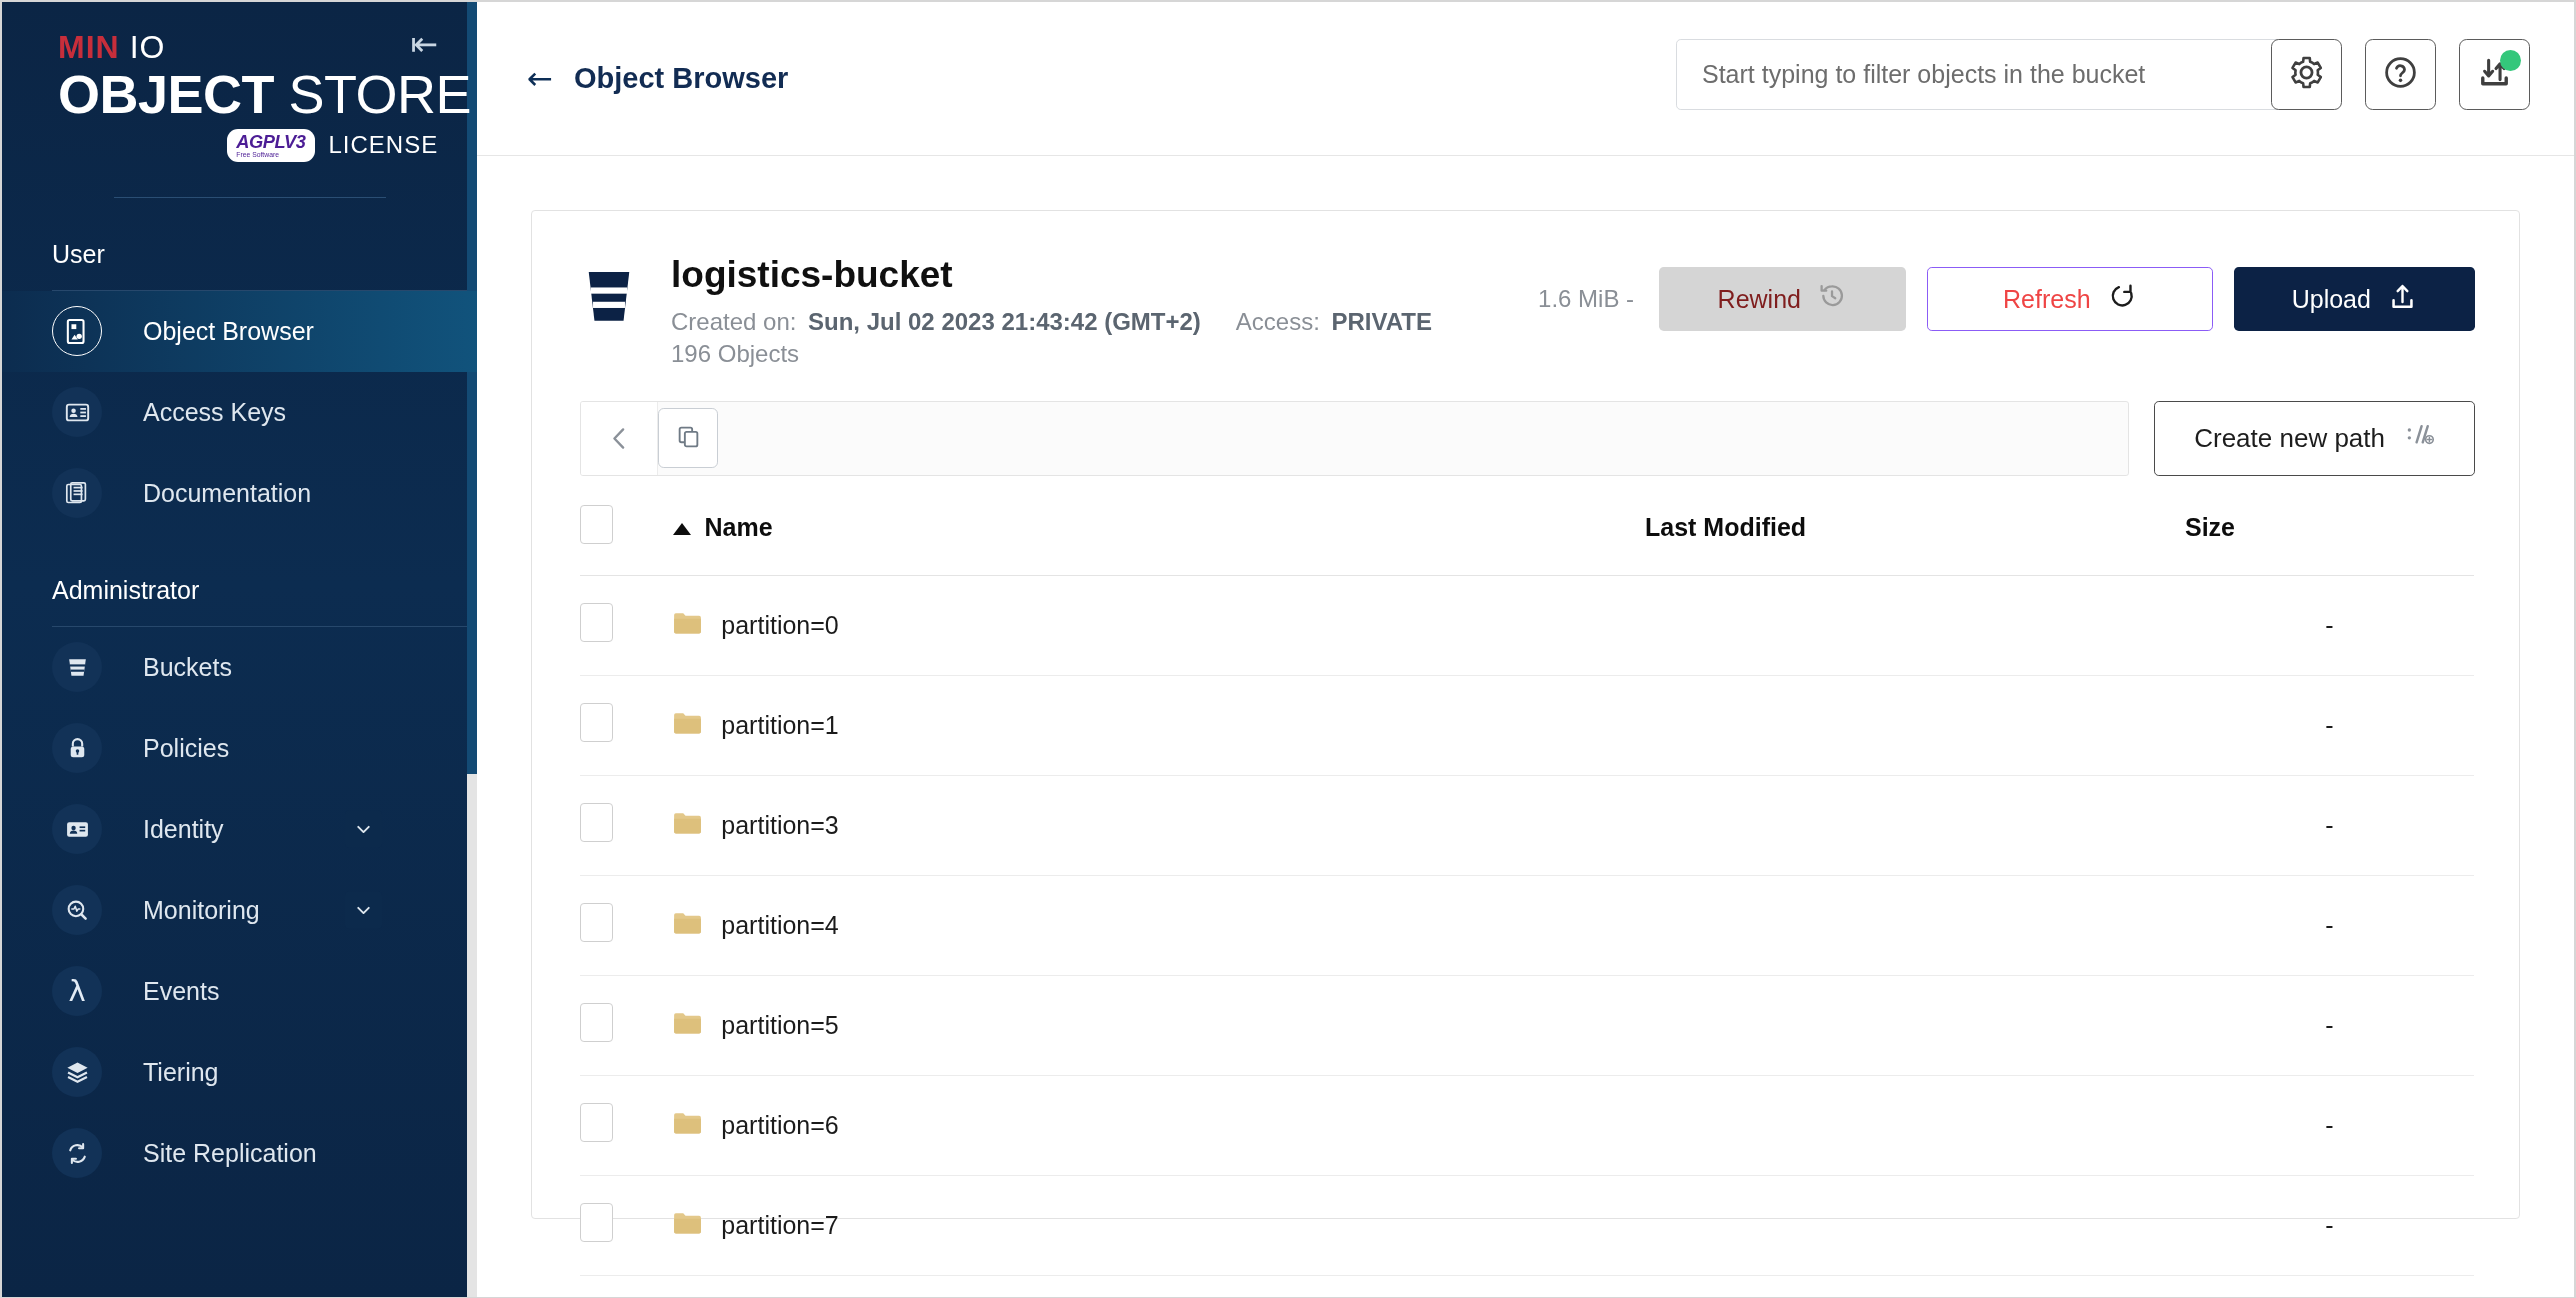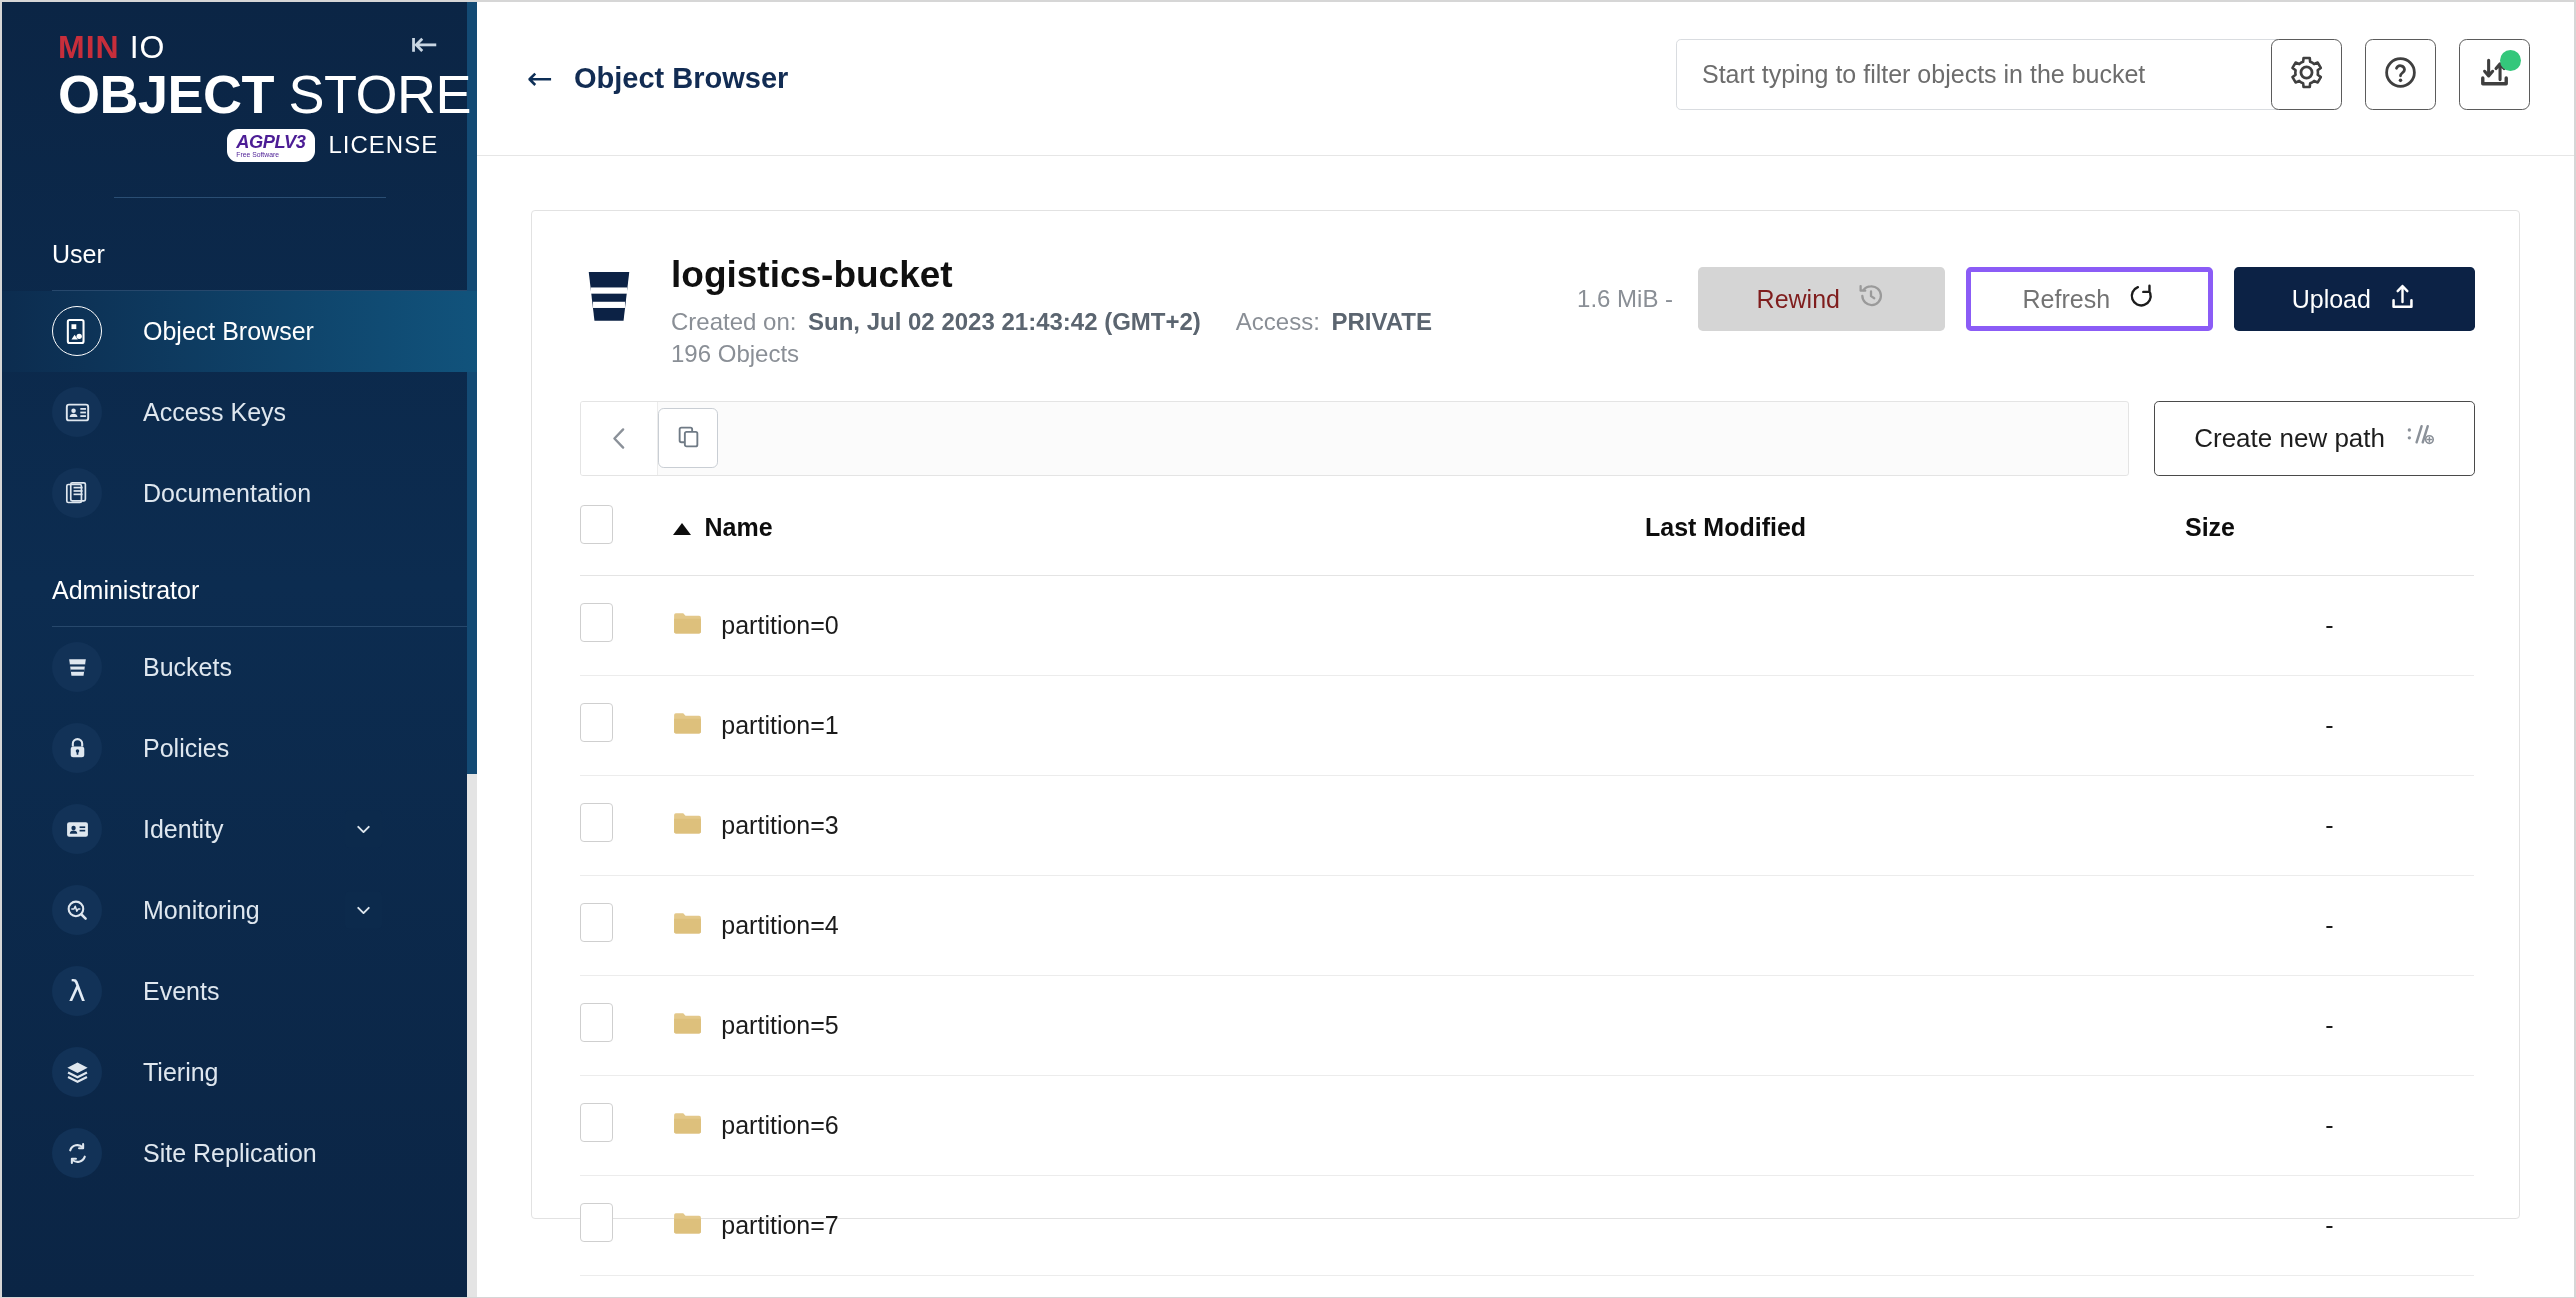--- a/index.html
+++ b/index.html
@@ -155,21 +155,21 @@
   .bucket-meta .val { color: #5b6570; font-weight: bold; margin-right: 35px; }
   .bucket-objects { font-size: 24px; color: #8a8f96; margin-top: 3.9px; }
 
   .bucket-actions { display: flex; align-items: center; gap: 21px; margin-top: 15.4px; }
   .size-text { font-size: 24px; color: #8a8f96; margin-right: 3.9px; white-space: nowrap; }
   .btn {
     height: 64px; border-radius: 4.8px; display: flex; align-items: center; justify-content: center;
     gap: 17.4px; font-size: 25px; cursor: pointer; padding: 0 31px; white-space: nowrap;
   }
   .btn-rewind { background: #d5d5d5; color: #7f1d1d; width: 247px; cursor: default; }
-  .btn-refresh { background: #fff; color: #737373; border: 5px solid #8b5cf6; width: 247px; }
+  .btn-refresh { background: #fff; color: #ef4444; border: 1px solid #8b5cf6; width: 286px; }
   .btn-upload { background: #0c2245; color: #ffffff; width: 241px; }
 
   .path-bar { display: flex; align-items: center; padding: 0 44px 0 48px; gap: 0; }
   .path-box {
     flex: 1; height: 75px; border: 1px solid #e4e4e4; background: #fbfbfb;
     display: flex; align-items: center; border-radius: 2.9px; overflow: hidden;
   }
   .path-back {
     width: 77px; height: 100%; display: flex; align-items: center; justify-content: center;
     border-right: 1px solid #ececec; cursor: pointer; background:#fff;

